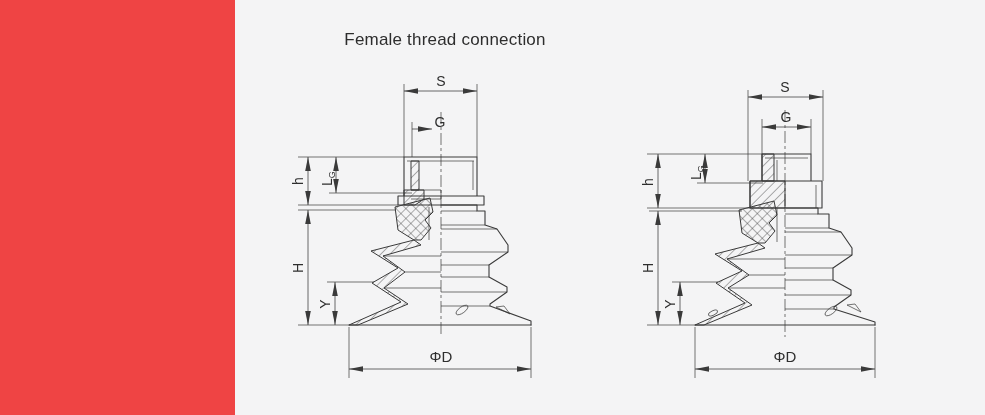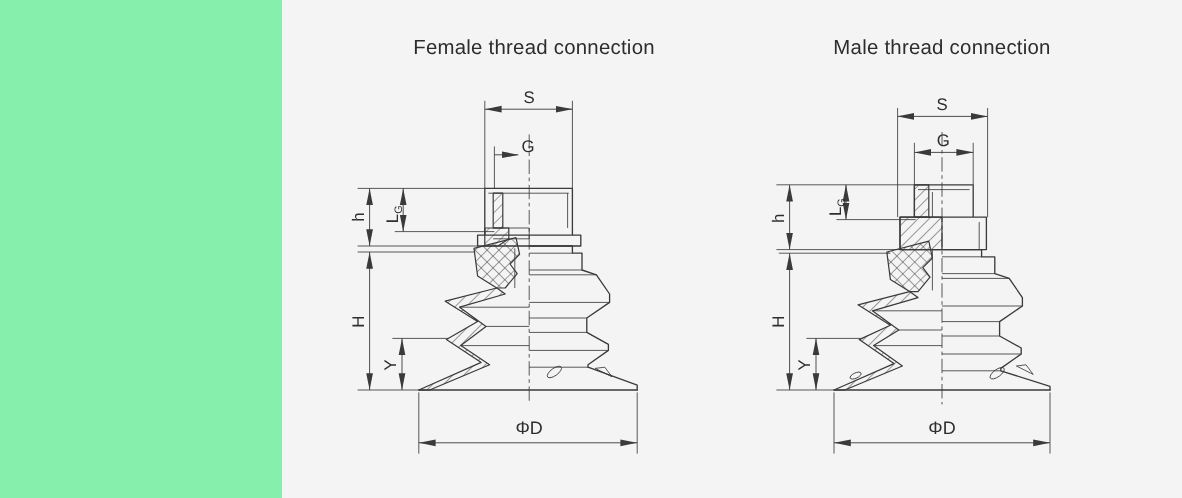--- a/index.html
+++ b/index.html
@@ -1,18 +1,18 @@
 <!DOCTYPE html>
 <html><head>
 <meta charset="utf-8">
 <style>
   html,body { margin:0; padding:0; }
   .page {
     position:relative; width:985px; height:415px;
-    background:#86efac; overflow:hidden;
+    background:#ef4444; overflow:hidden;
     font-family:"Liberation Sans","DejaVu Sans",sans-serif;
   }
   .panel {
     position:absolute; left:235px; top:0; width:750px; height:415px;
     background:#f4f4f5;
   }
   .fig-title {
     position:absolute; top:29px; height:22px;
     font-size:17px; line-height:22px; color:#2d2d2d;
     text-align:center; letter-spacing:0.2px; white-space:nowrap;
@@ -33,21 +33,20 @@
   .phid   { font-size:15px; }
   .sub    { font-size:9px; }
 </style>
 </head>
 <body>
 
 <div class="page">
   <div class="panel"></div>
 
   <div class="fig-title title-female">Female thread connection</div>
-  <div class="fig-title title-male">Male thread connection</div>
 
   <svg class="drawing" width="985" height="415" viewBox="0 0 985 415">
     <defs>
       <marker id="arr" viewBox="0 0 14 7" refX="14" refY="3.5" markerWidth="14" markerHeight="7" markerUnits="userSpaceOnUse" orient="auto-start-reverse">
         <path d="M14,3.5 L0,0.7 L0,6.3 Z" fill="#3a3a3a"></path>
       </marker>
       <pattern id="hatch" patternUnits="userSpaceOnUse" width="6.5" height="6.5" patternTransform="rotate(45)">
         <line x1="0" y1="0" x2="0" y2="6.5" stroke="#3a3a3a" stroke-width="0.8"></line>
       </pattern>
       <pattern id="xhatch" patternUnits="userSpaceOnUse" width="7" height="7" patternTransform="rotate(45)">

